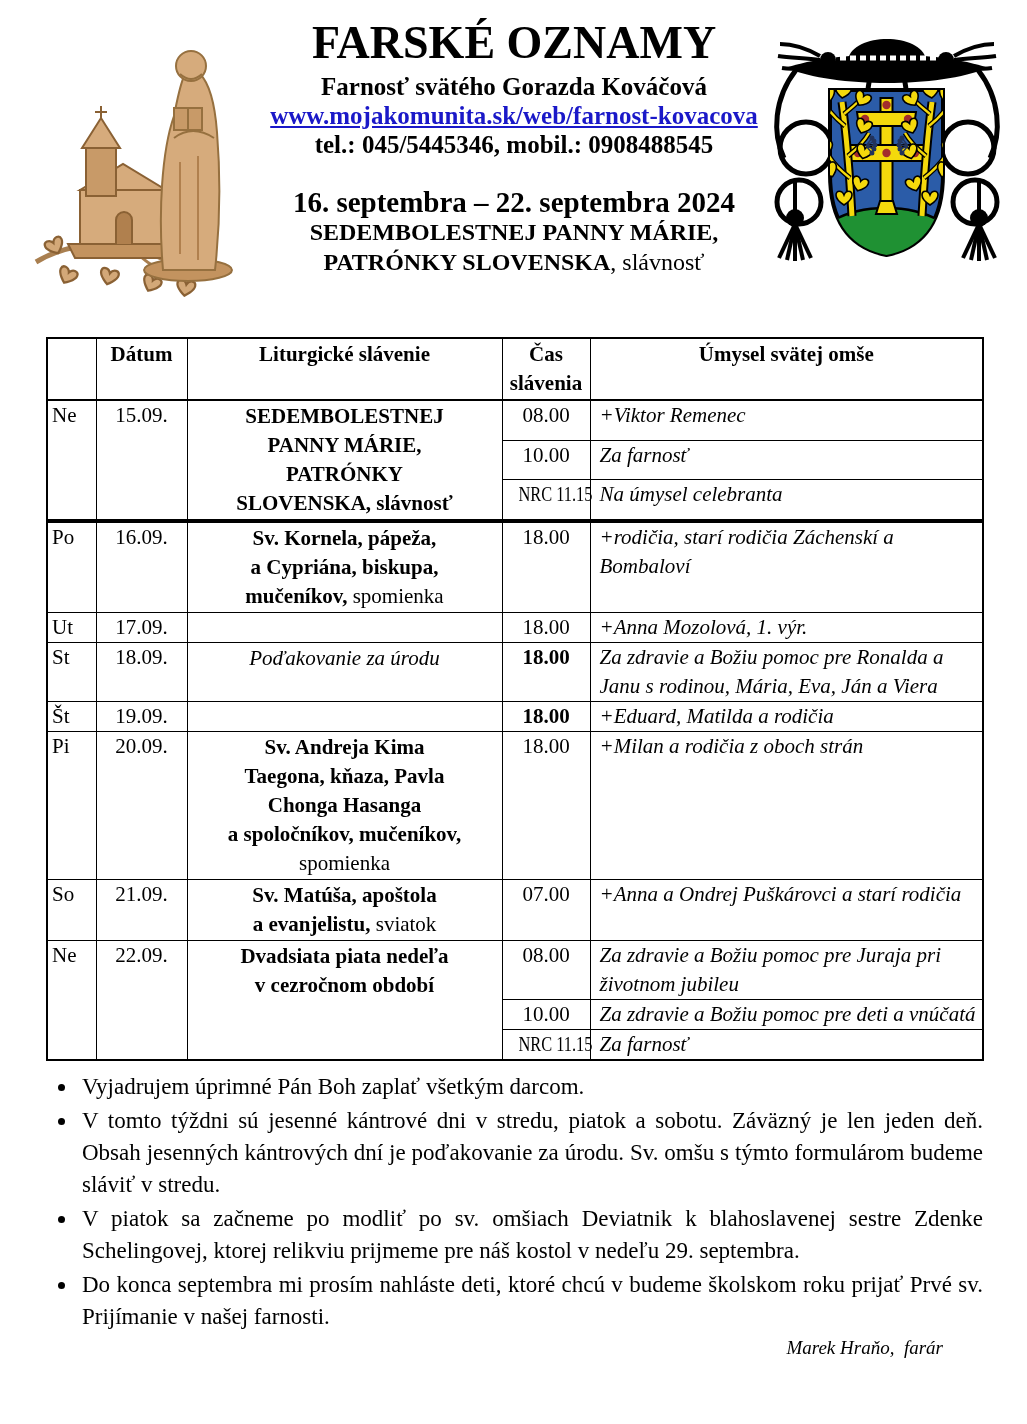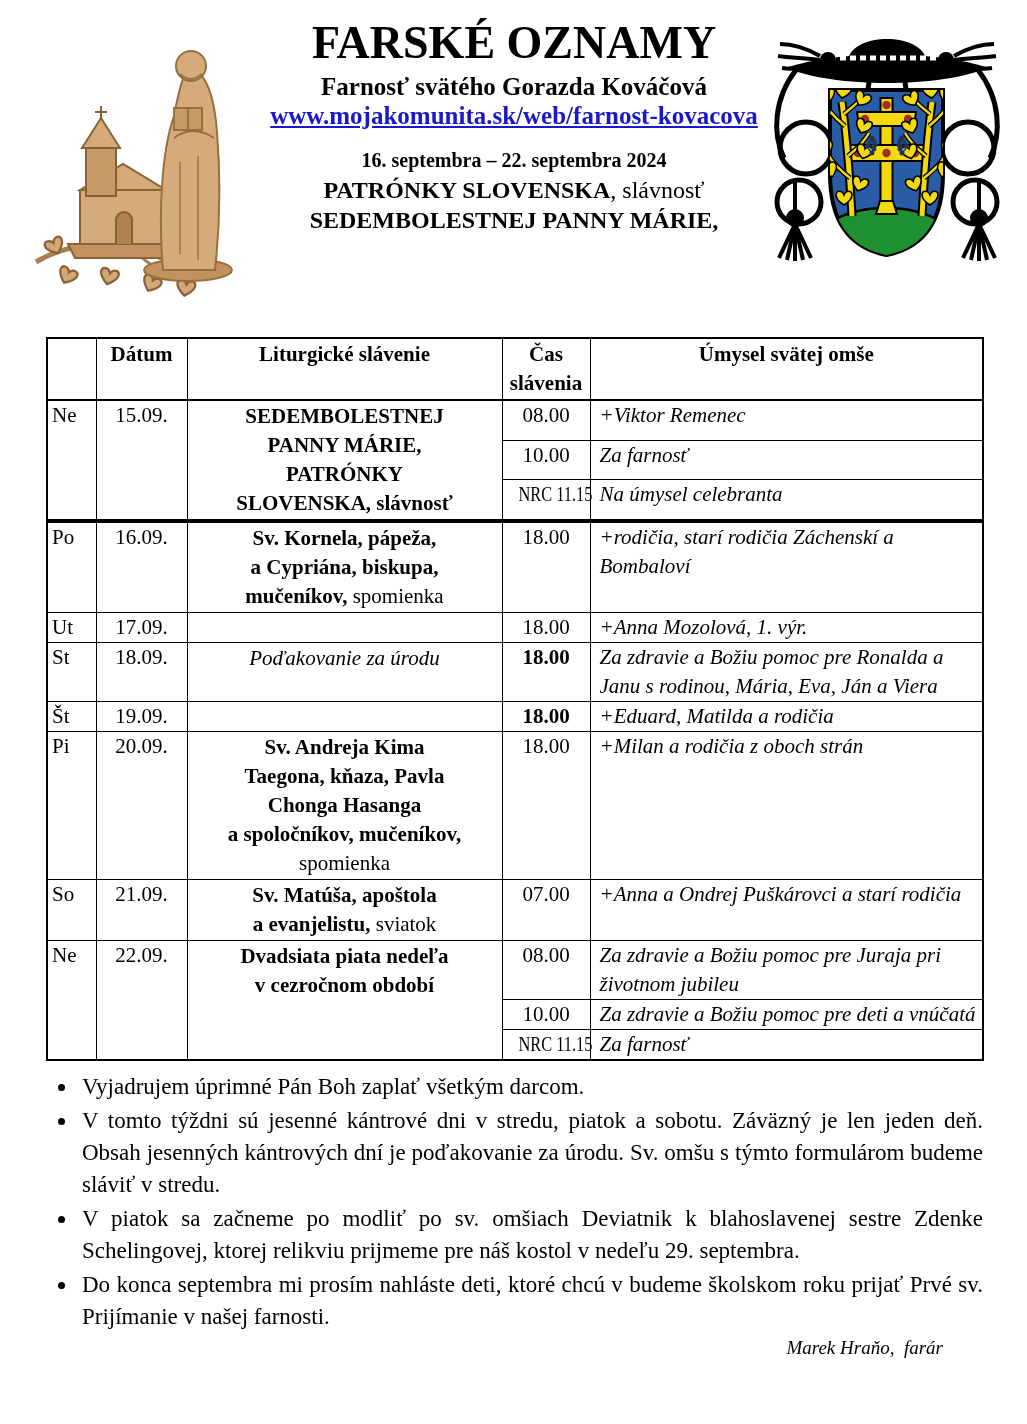--- a/index.html
+++ b/index.html
@@ -17,21 +17,21 @@
   .hdr { position: relative; height: 320px; }
   .statue-img { position:absolute; left:28px; top:22px; }
   .arms-img   { position:absolute; left:766px; top:6px; }
   .hdr-text {
     position:absolute; left:244px; top:14px; width:540px;
     text-align:center; font-weight:bold;
   }
   .title { font-size:46px; line-height:58px; }
   .sub   { font-size:25px; line-height:29px; }
   .site a { text-decoration:underline; font-weight:bold; }
-  .week  { margin-top:15px; font-size:20px; line-height:30px; }
+  .week  { margin-top:28px; font-size:29px; line-height:30px; }
   .feast { font-size:24px; line-height:30px; }
   .feast .regular { font-weight:normal; }
   
   table.mass {
     border-collapse: collapse;
     margin: 17px 45px 0 46px;
     width: 936px;
     table-layout: fixed;
     border: 2px solid #000;
   }
@@ -119,23 +119,24 @@
         <line x1="160" y1="86" x2="160" y2="108"></line>
         <path d="M146,116 C158,107 172,107 186,116" fill="none"></path>
         <path d="M152,140 V232 M170,134 V238" fill="none" stroke="#b0804e"></path>
       </g>
     </svg>
 
     <div class="hdr-text">
       <div class="title">FARSKÉ OZNAMY</div>
       <div class="sub">Farnosť svätého Gorazda Kováčová</div>
       <div class="sub site"><a href="#" style="color: rgb(26, 24, 200);">www.mojakomunita.sk/web/farnost-kovacova</a></div>
+      <div class="sub">tel.: 045/5445346, mobil.: 0908488545</div>
       <div class="week">16. septembra – 22. septembra 2024</div>
+      <div class="feast">SEDEMBOLESTNEJ PANNY MÁRIE,</div>
       <div class="feast"><span>PATRÓNKY SLOVENSKA</span><span class="regular">, slávnosť</span></div>
-      <div class="feast">SEDEMBOLESTNEJ PANNY MÁRIE,</div>
     </div>
 
     <svg class="arms-img" width="242" height="260" viewBox="0 0 242 260">
       <defs>
         <clipPath id="shieldClip">
           <path d="M64,84 H177 V168 C177,222 151,243 120.5,249 C90,243 64,222 64,168 Z"></path>
         </clipPath>
         <path id="leafY" d="M8,3 C6,-2 0,-2 0,3 C0,8 8,13 8,13 C8,13 16,8 16,3 C16,-2 10,-2 8,3 Z"></path>
         <g id="tree">
           <path d="M86,210 C84,175 82,140 76,96" stroke="#000" stroke-width="9" fill="none"></path>

